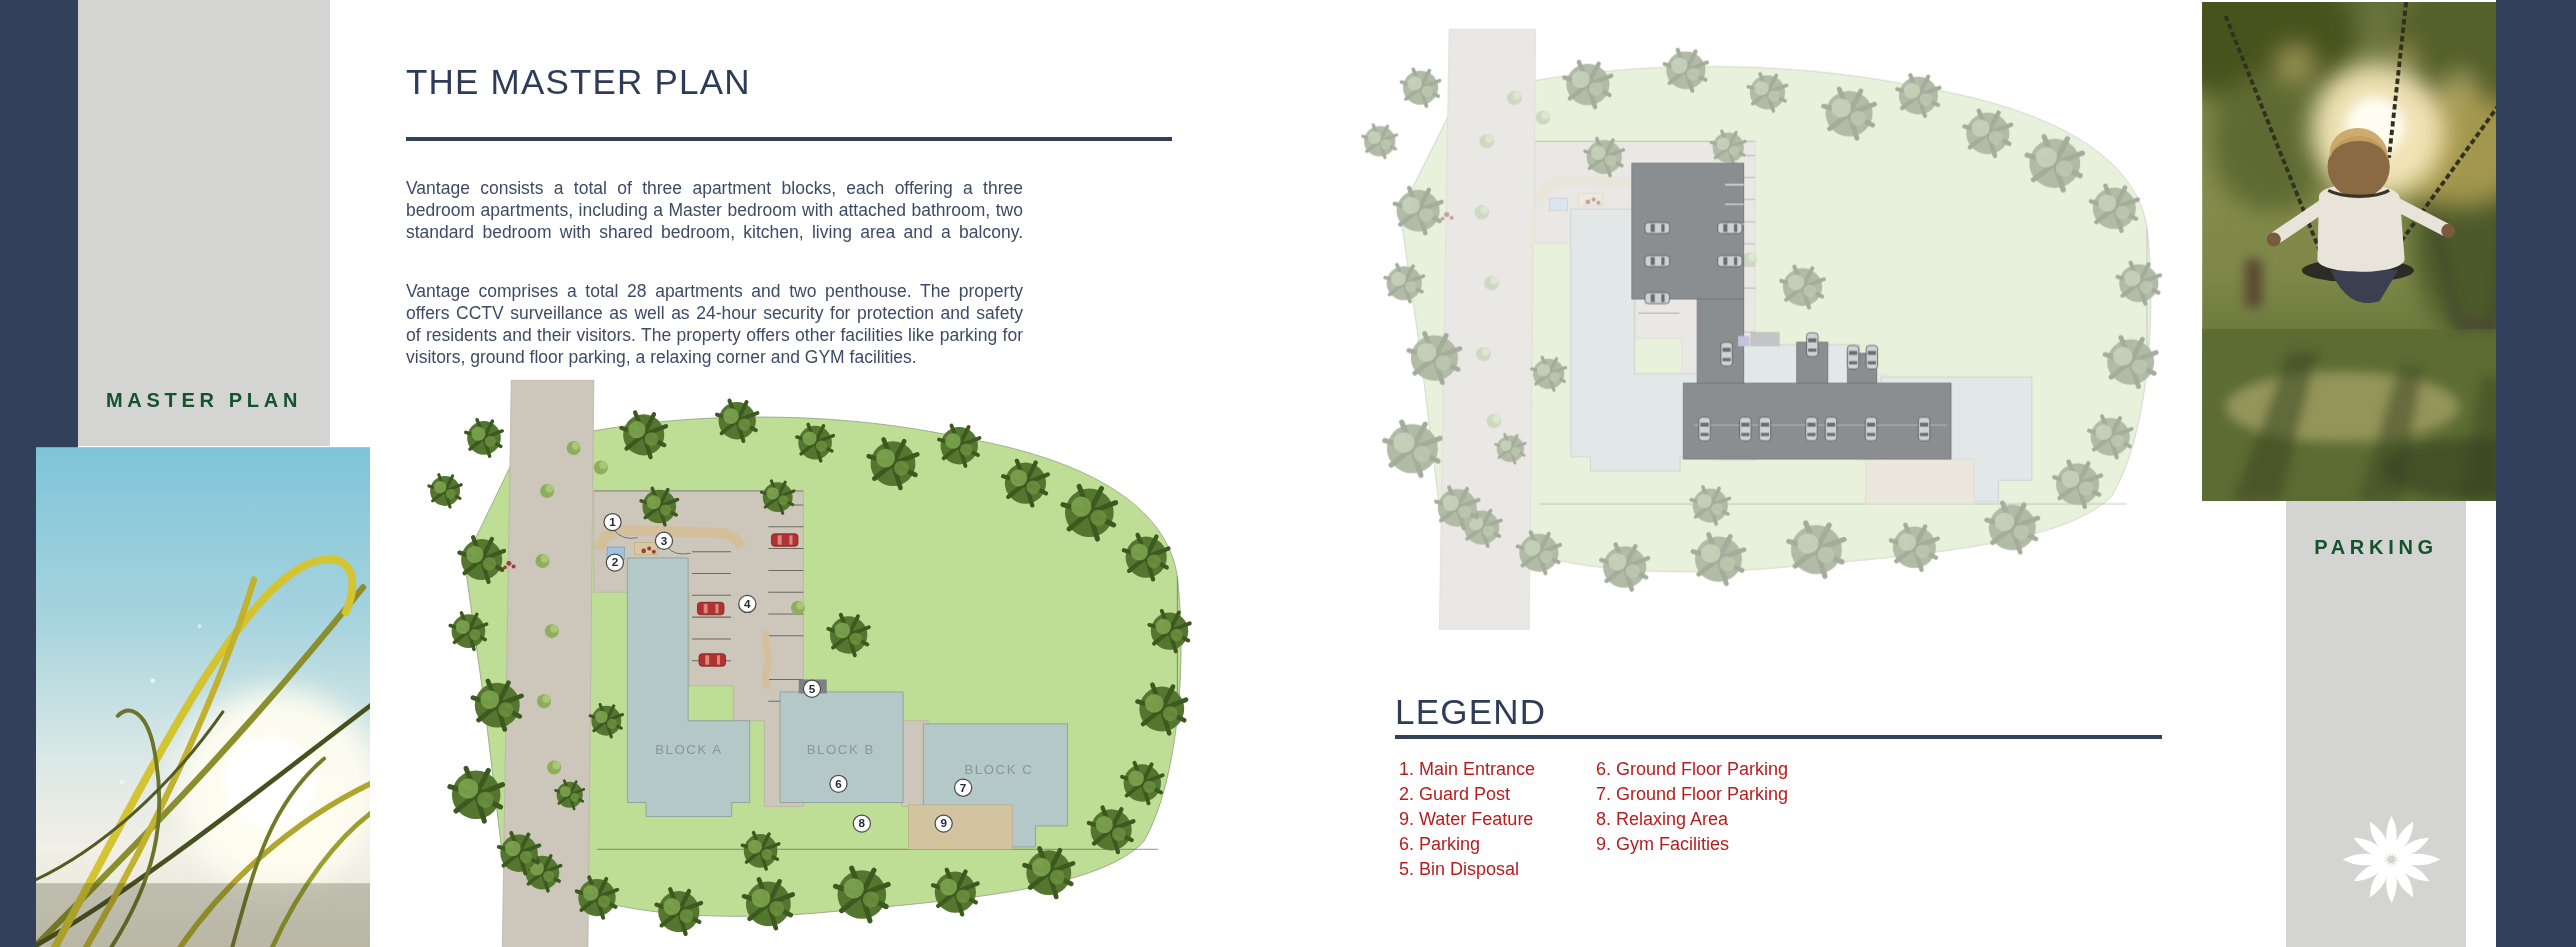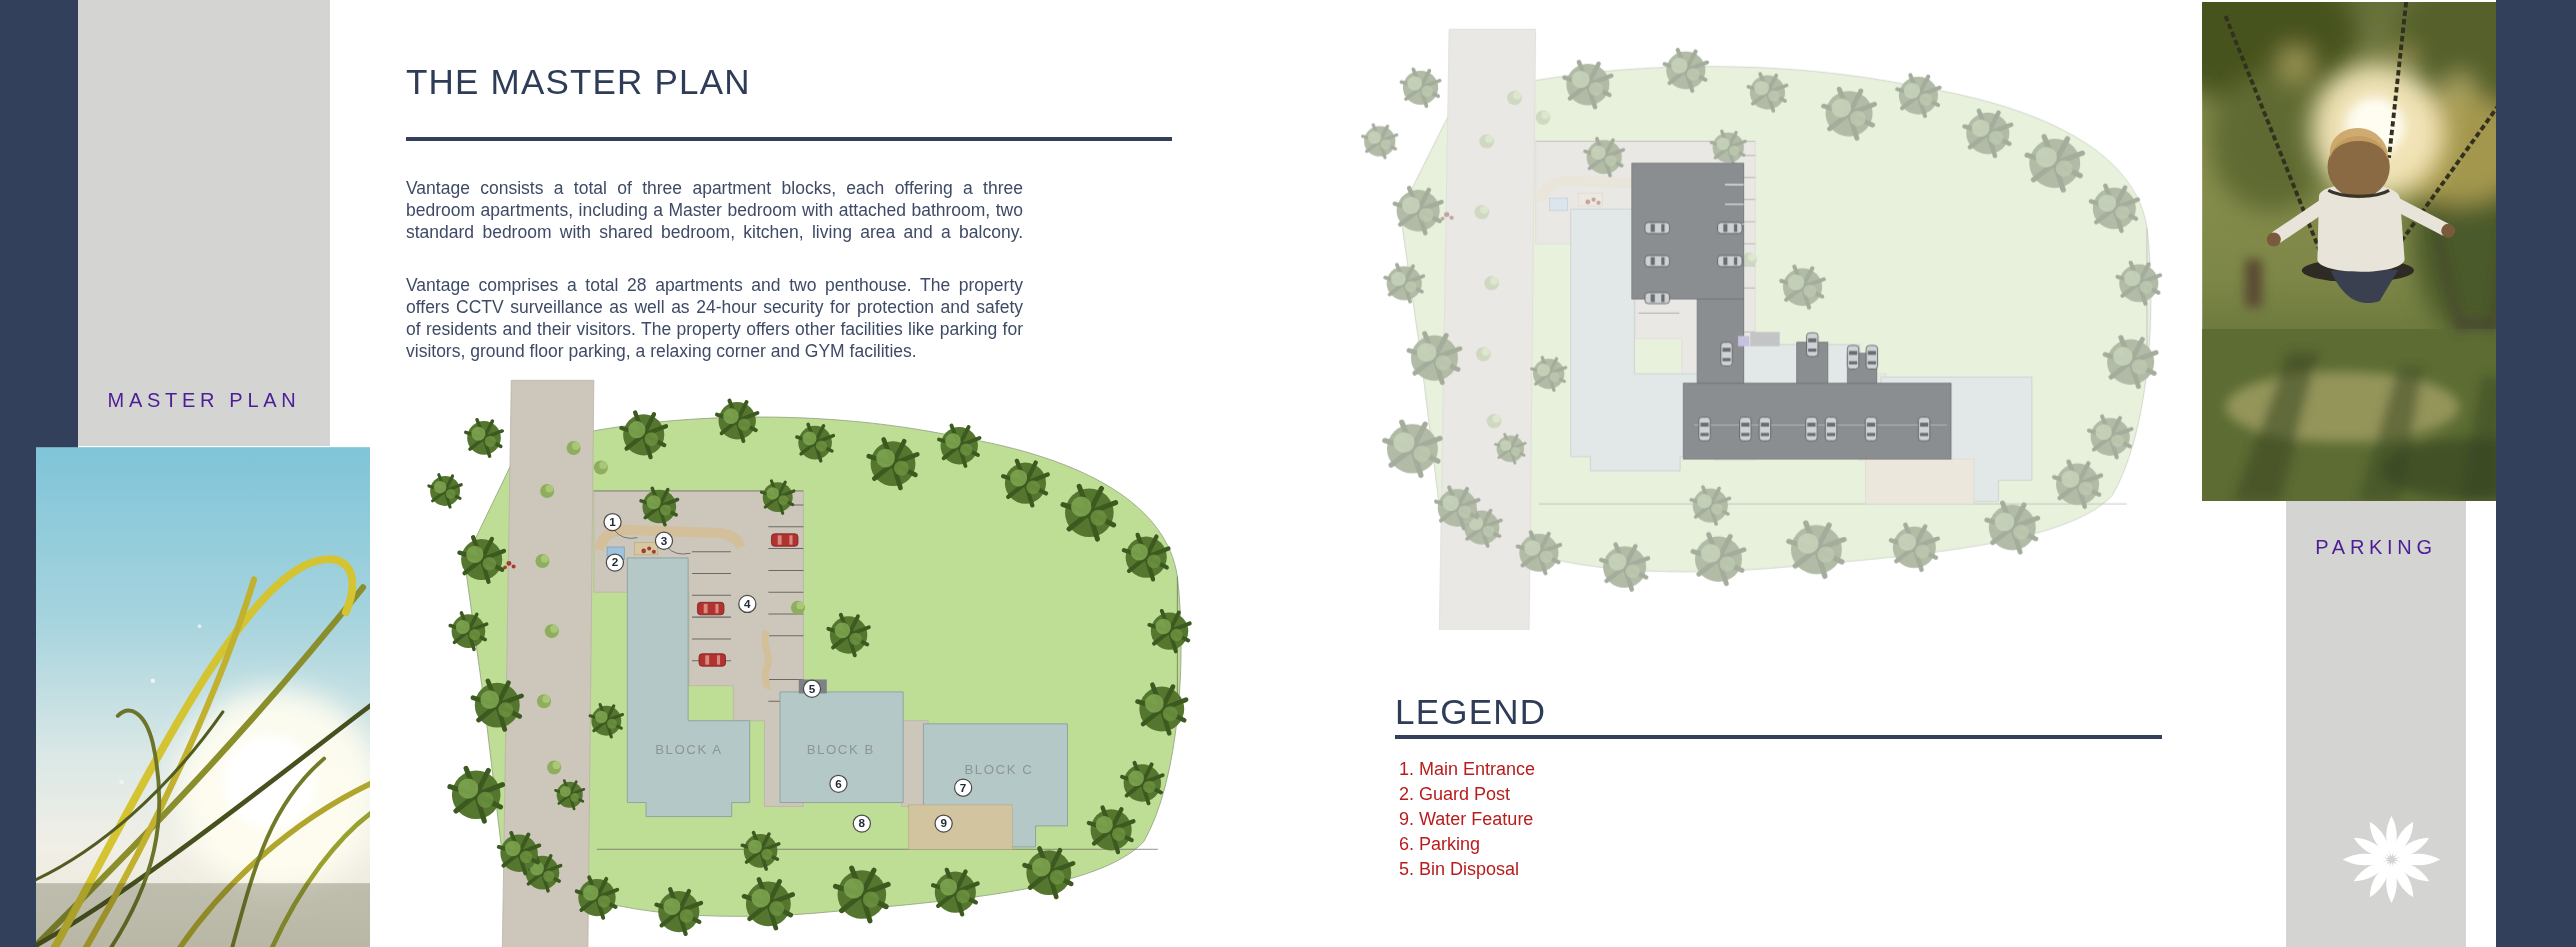--- a/index.html
+++ b/index.html
@@ -12,21 +12,21 @@
 
   
   .strip{background:#32405b;}
   .strip-left{left:0;top:0;width:78px;height:948px;}
   .strip-right{left:2496px;top:0;width:80px;height:948px;}
   .panel{background:#d4d5d2;}
   .panel-left{left:78px;top:0;width:252px;height:446px;}
   .panel-right{left:2286px;top:501px;width:180px;height:447px;}
   .side-label{
     position:absolute;width:100%;text-align:center;
-    color:#4c1d95;font-size:20px;letter-spacing:4.7px;font-weight:400;
+    color:#14532d;font-size:20px;letter-spacing:4.7px;font-weight:700;
   }
   .panel-left .side-label{top:389px;}
   .panel-right .side-label{top:35px;}
 
   
   .h-title{
     color:#2e3c57;font-size:35px;letter-spacing:1.2px;font-weight:400;
     white-space:nowrap;
   }
   .title-main{left:406px;top:62px;}
@@ -35,21 +35,21 @@
   .rule-main{left:406px;top:137px;width:766px;}
   .rule-legend{left:1395px;top:735px;width:767px;}
 
   
   .copy{
     color:#3e4a66;font-size:17.5px;line-height:22px;width:617px;
     text-align:justify;
   }
   .copy.last-just{text-align-last:justify;}
   .copy-1{left:406px;top:159px;}
-  .copy-2{left:406px;top:262px;margin-top:12px;}
+  .copy-2{left:406px;top:268px;margin-top:12px;}
 
   
   .legend-cols{left:1399px;top:757px;display:flex;color:#b91c1c;font-size:18px;}
   .legend-col{display:flex;flex-direction:column;}
   .legend-col-1{width:197px;}
   .legend-item{line-height:25px;white-space:nowrap;}
 
   
   .photo{overflow:hidden;}
   .photo-grass{left:36px;top:447px;width:334px;height:501px;}
@@ -298,20 +298,26 @@
 <div class="abs h-title title-legend">LEGEND</div>
 <div class="abs rule rule-legend"></div>
 <div class="abs legend-cols">
   <div class="legend-col legend-col-1">
     <div class="legend-item">1. Main Entrance</div>
     <div class="legend-item">2. Guard Post</div>
     <div class="legend-item">9. Water Feature</div>
     <div class="legend-item">6. Parking</div>
     <div class="legend-item">5. Bin Disposal</div>
   </div>
+  <div class="legend-col">
+    <div class="legend-item">6. Ground Floor Parking</div>
+    <div class="legend-item">7. Ground Floor Parking</div>
+    <div class="legend-item">8. Relaxing Area</div>
+    <div class="legend-item">9. Gym Facilities</div>
+  </div>
 </div>
 
 <div class="abs photo photo-swing">
   <svg width="332" height="499" viewBox="0 0 426 641">
     <defs>
       <linearGradient id="parkg" x1="0" y1="0" x2="0" y2="1">
         <stop offset="0" stop-color="#66703b"></stop>
           <stop offset=".3" stop-color="#8a8f4e"></stop>
         <stop offset=".55" stop-color="#7d8747"></stop>
           <stop offset=".78" stop-color="#5d6d35"></stop>

